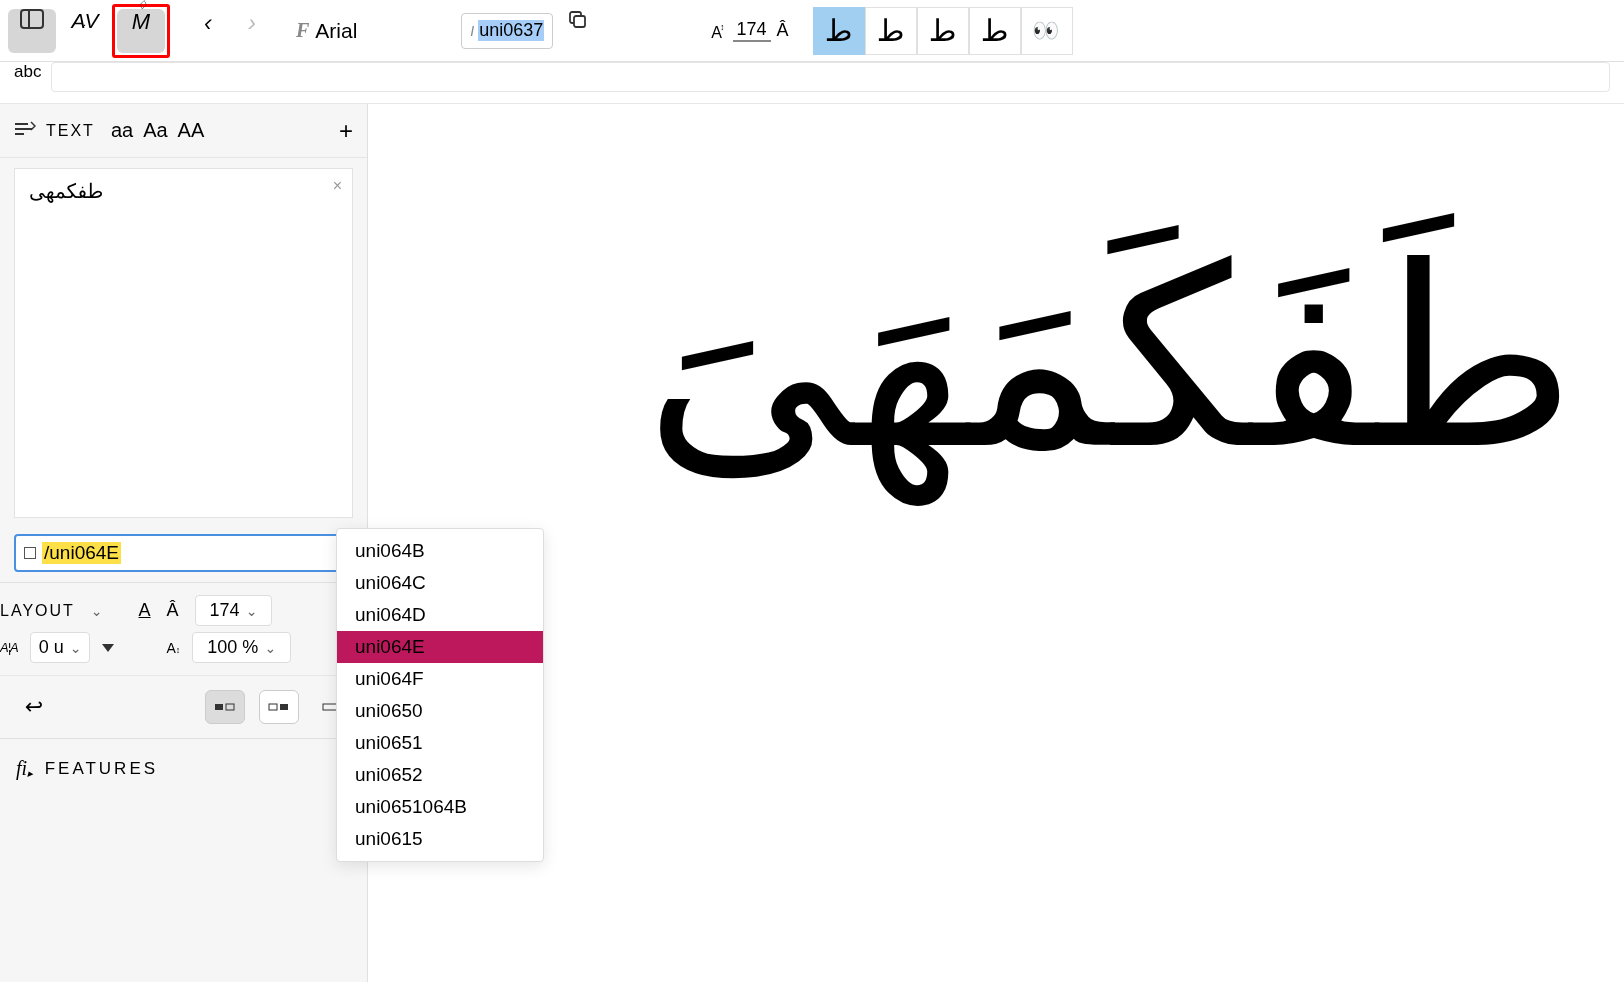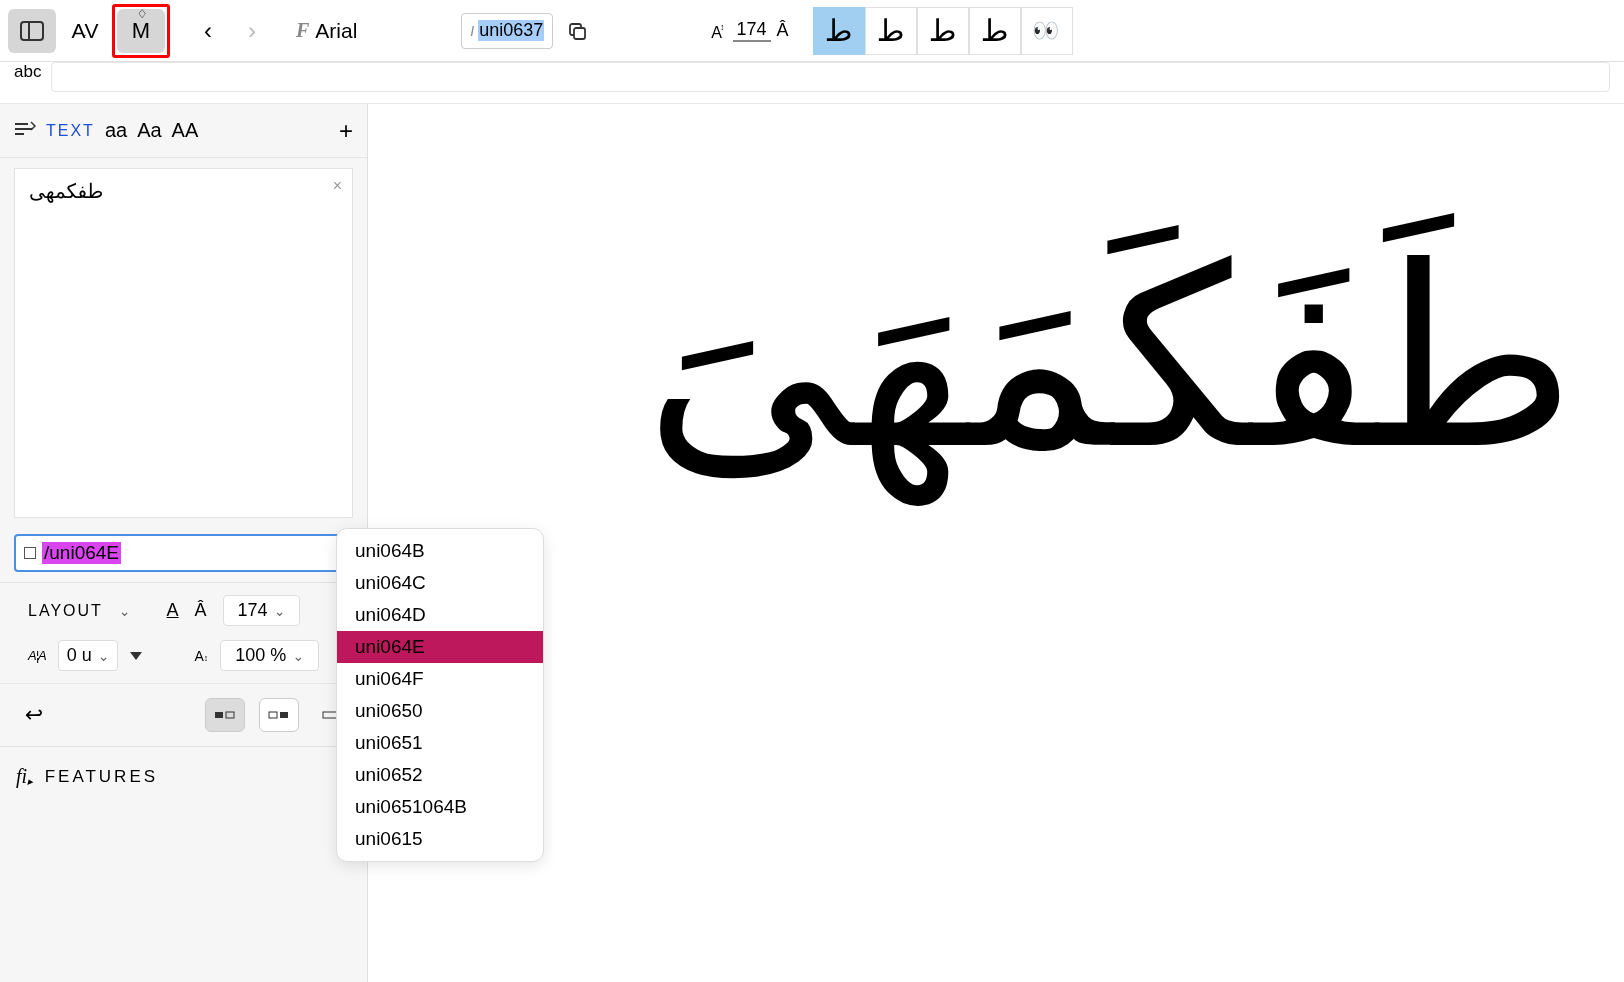--- a/index.html
+++ b/index.html
@@ -16,29 +16,29 @@
   .toolbar {
     display: flex;
     align-items: center;
     height: 62px;
     border-bottom: 1px solid #e0e0e0;
     padding: 0 8px;
     gap: 4px;
   }
   .tool-btn {
     display: inline-flex;
-    align-items: center;
     justify-content: center;
     width: 48px;
     height: 44px;
     border-radius: 6px;
     background: transparent;
     border: none;
     cursor: pointer;
     font-size: 20px;
+    font-style: italic;
   }
   .tool-btn.active {
     background: #d6d6d6;
   }
   .tool-btn.icononly {
     width: 40px;
   }
   .red-box {
     border: 3px solid #ff0000;
     border-radius: 3px;
@@ -134,21 +134,22 @@
     display: flex;
     align-items: center;
     height: 54px;
     padding: 0 14px;
     border-bottom: 1px solid #e5e5e5;
     gap: 10px;
   }
   .side-header .label {
     letter-spacing: 2px;
     font-size: 16px;
-    color: #1d4ed8;
+    color: #000000;
+    margin-right: 6px;
   }
   .case-btn {
     font-size: 20px;
     background: none;
     border: none;
     cursor: pointer;
   }
   .plus-btn {
     margin-left: auto;
     font-size: 24px;
@@ -180,30 +181,30 @@
     background: #fff;
     border: 2px solid #4a90e2;
     border-radius: 4px;
     height: 38px;
     display: flex;
     align-items: center;
     padding: 0 8px;
     gap: 6px;
   }
   .glyph-name-text {
-    background: #d946ef;
+    background: #fde047;
     font-size: 19px;
     padding: 0 2px;
   }
   .layout-section {
     border-top: 1px solid #e0e0e0;
-    padding: 12px 28px;
+    padding: 12px 0;
     display: flex;
     flex-direction: column;
-    gap: 14px;
+    gap: 6px;
   }
   .layout-row1 {
     display: flex;
     align-items: center;
     gap: 16px;
   }
   .layout-label {
     letter-spacing: 2px;
     font-size: 16px;
   }
@@ -270,21 +271,21 @@
     font-family: Arial, "Tahoma", sans-serif;
     white-space: nowrap;
   }
   .dropdown {
     position: absolute;
     left: 336px;
     top: 528px;
     width: 208px;
     background: #fff;
     border: 1px solid #ddd;
-    border-radius: 11px;
+    border-radius: 4px;
     box-shadow: 0 4px 16px rgba(0,0,0,0.1);
     z-index: 100;
     padding: 6px 0;
     max-height: 420px;
     overflow: hidden;
   }
   .dropdown-item {
     padding: 5px 18px;
     font-size: 19px;
     cursor: pointer;

